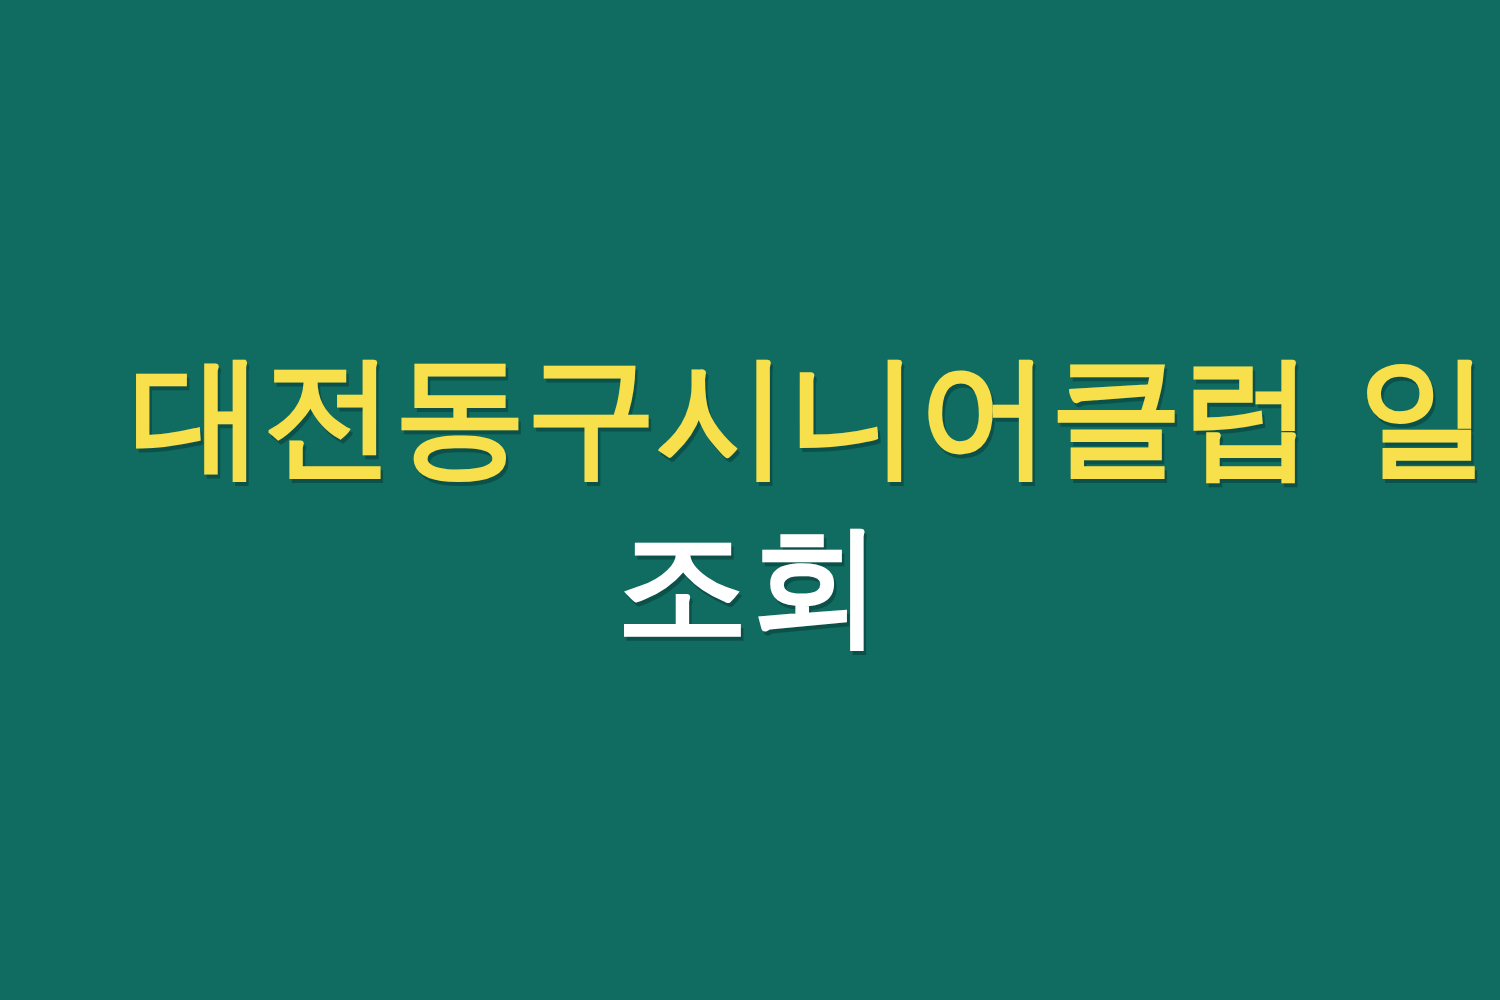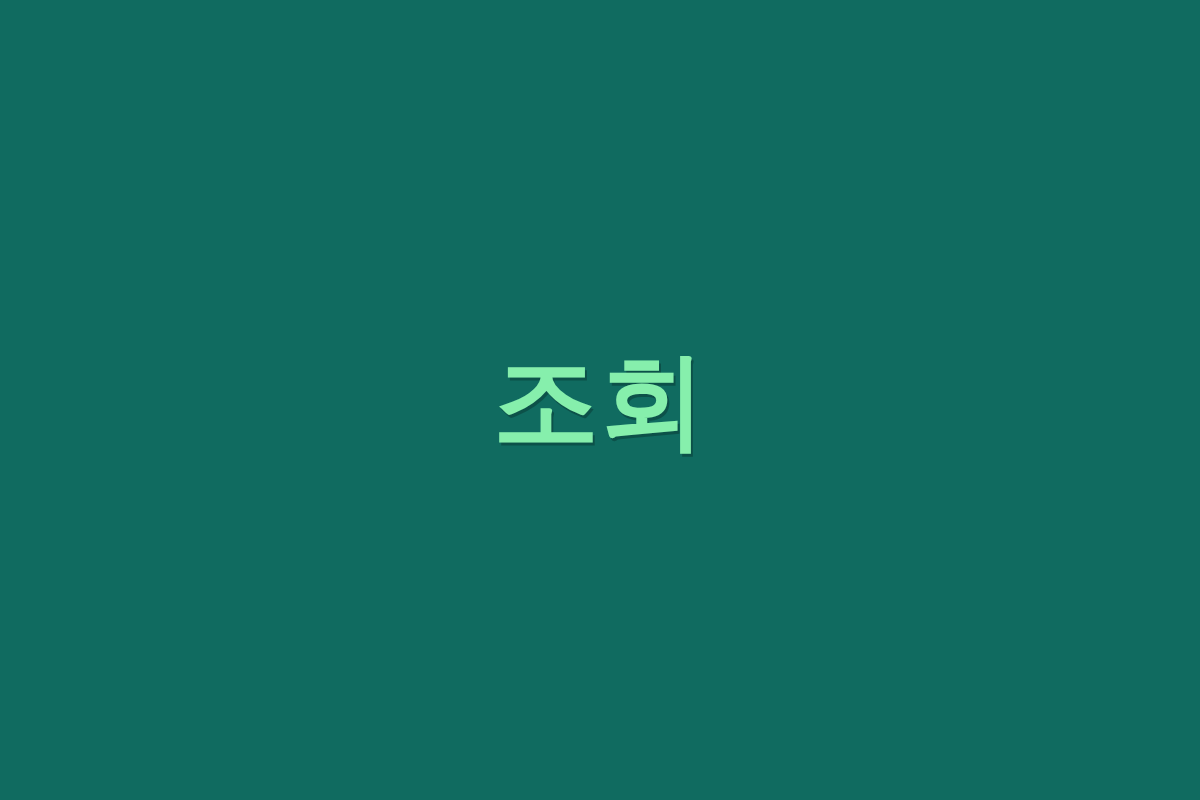--- a/index.html
+++ b/index.html
@@ -49,19 +49,20 @@
     letter-spacing: 1px;
   }
 </style>
 </head>
 <body>
 
 <div id="banner" style="background-color: rgb(16, 107, 96);">
 
   <div id="title-block" style="text-align: center;">
 
+    <span class="title-line" style="color: rgb(247, 224, 75);">대전동구시니어클럽 일</span>
 
 
-    <span class="title-line short" style="color: #86efac;">조회</span>
+    <span class="title-line short" style="color: #ffffff;">조회</span>
 
   </div>
 
 </div>
 
 </body></html>

